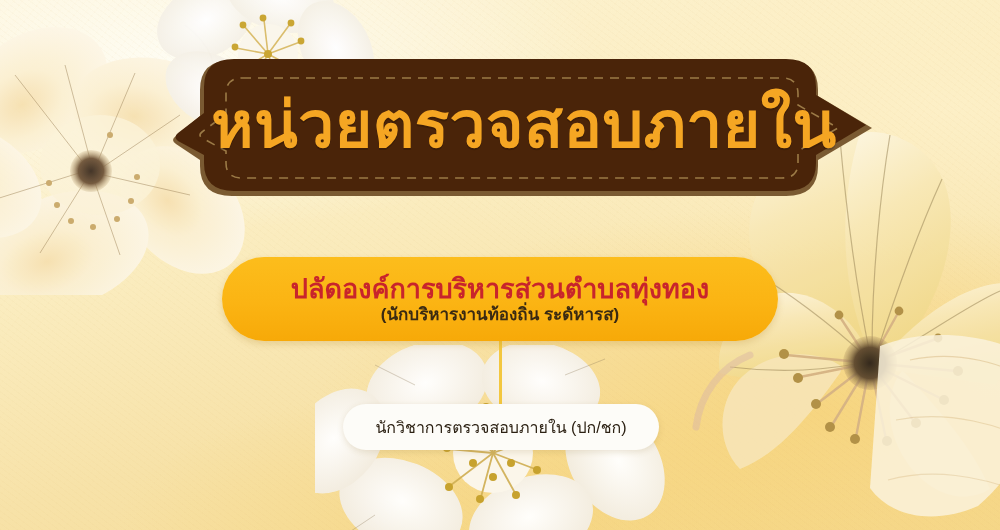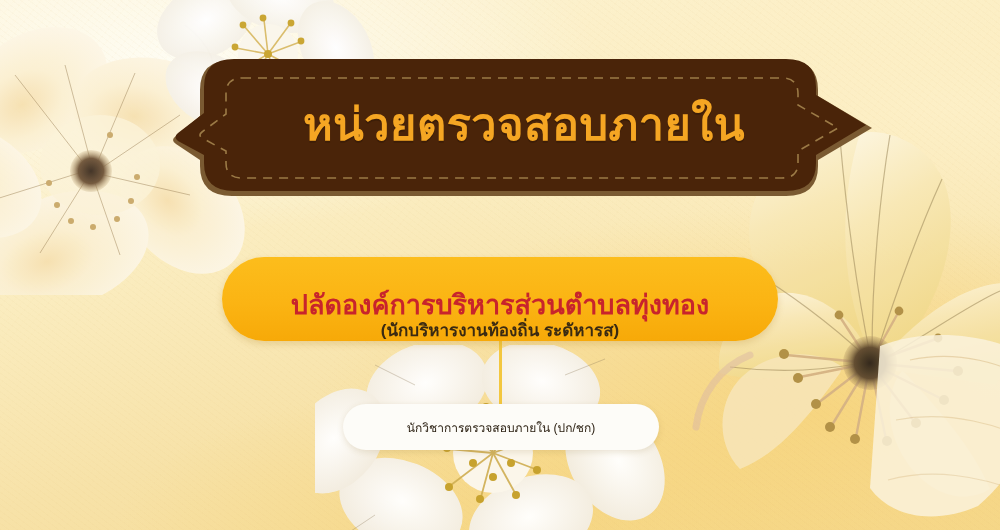--- a/index.html
+++ b/index.html
@@ -59,41 +59,41 @@
   .banner-svg { position: absolute; left:0; top:0; width: 100%; height: 100%; display:block; }
   .banner-text {
     position: absolute;
     left: 0; top: 0;
     width: 100%;
     height: 136px;
     display: flex;
     align-items: center;
     justify-content: center;
     color: #F5A623;
-    font-size: 45px;
+    font-size: 64px;
     font-weight: 700;
     letter-spacing: 0.5px;
     text-shadow: 0 2px 0 rgba(0,0,0,0.18);
     white-space: nowrap;
   }
 
   
   .pill-orange {
     position: absolute;
     left: 222px;
     top: 257px;
     width: 556px;
     height: 84px;
     background: linear-gradient(180deg, #fcbd1c 0%, #fbb413 55%, #f7a908 100%);
     border-radius: 42px;
     box-shadow: 0 3px 7px rgba(170,120,20,0.22);
     display: flex;
     flex-direction: column;
     align-items: center;
-    justify-content: flex-end;
+    justify-content: center;
     gap: 1px;
   }
   .pill-orange .line1 {
     color: #c8242c;
     font-size: 27px;
     font-weight: 700;
     line-height: 1.12;
     white-space: nowrap;
   }
   .pill-orange .line2 {
@@ -113,21 +113,21 @@
     height: 46px;
     background: #fdfcf8;
     border-radius: 23px;
     box-shadow: 0 2px 6px rgba(150,120,60,0.18);
     display: flex;
     align-items: center;
     justify-content: center;
   }
   .pill-white span {
     color: #2c2113;
-    font-size: 12px;
+    font-size: 16px;
     font-weight: 500;
     white-space: nowrap;
   }
 </style>
 </head>
 <body>
 
 <div class="stage">
 
   <div class="bg-wash"></div>

